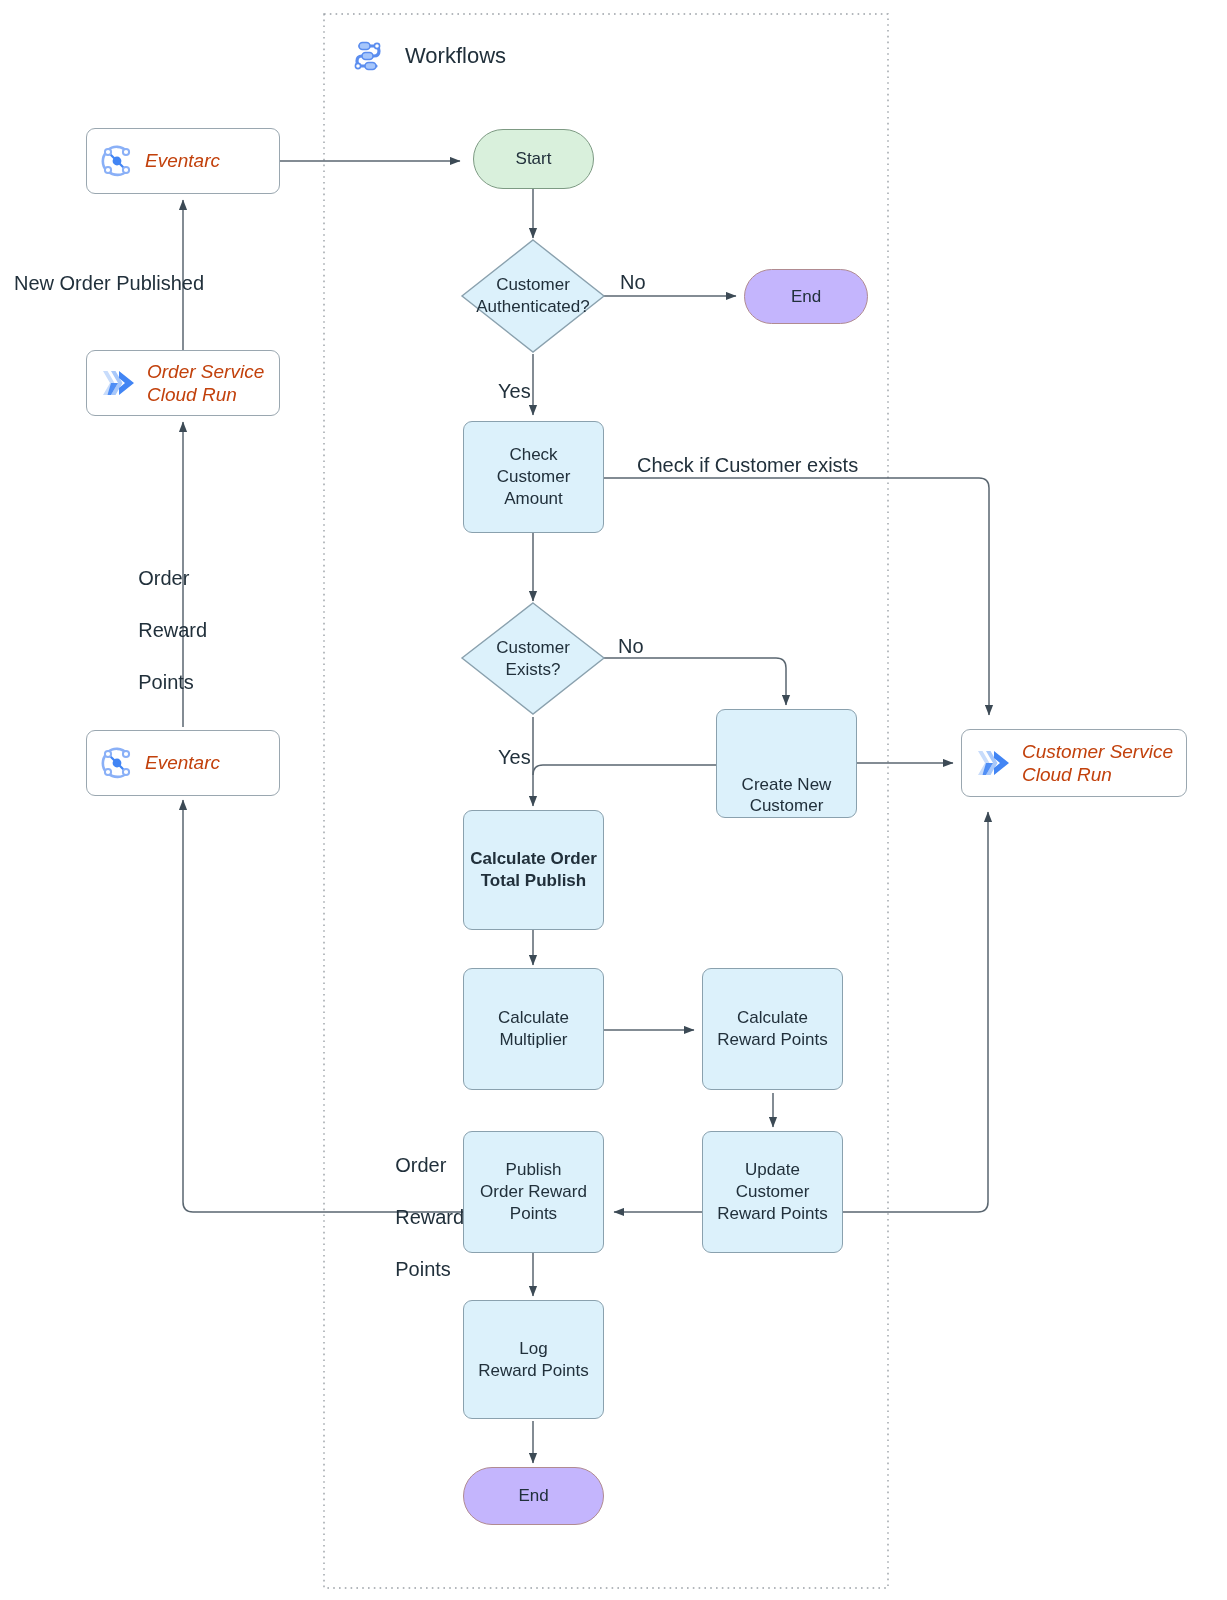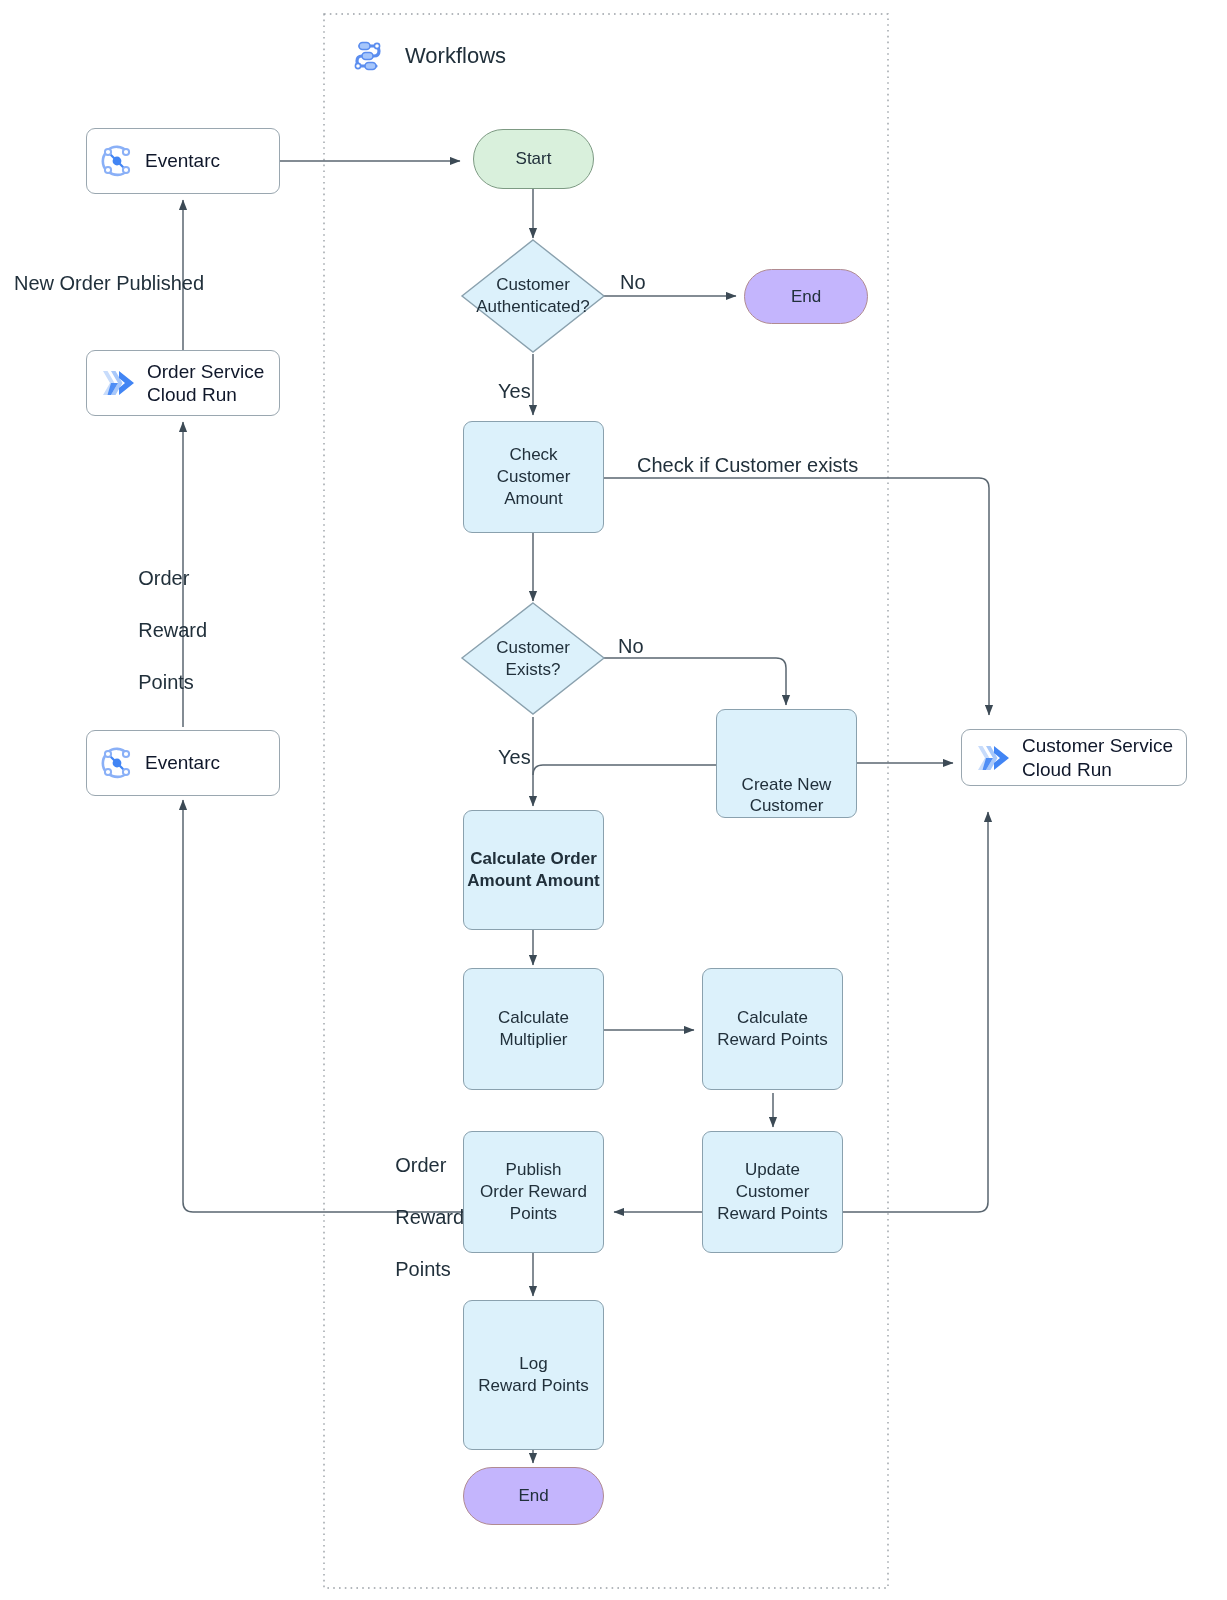--- a/index.html
+++ b/index.html
@@ -5,21 +5,21 @@
   html,body{margin:0;padding:0;background:#ffffff;}
   body{font-family:"Liberation Sans", sans-serif;color:#1f2a33;}
   #stage{position:relative;width:1227px;height:1600px;overflow:hidden;background:#fff;}
   svg.layer{position:absolute;left:0;top:0;width:1227px;height:1600px;}
   .node{position:absolute;box-sizing:border-box;display:flex;align-items:center;justify-content:center;
         text-align:center;line-height:1.28;font-size:17px;color:#21303b;}
   .proc{background:#dcf1fb;border:1.4px solid #8aa1ae;border-radius:9px;}
   .term-start{background:#d9f0dc;border:1.4px solid #7d9a83;border-radius:999px;}
   .term-end{background:#c4b5fd;border:1.4px solid #b08b91;border-radius:999px;text-align:right;}
   .svcbox{background:#ffffff;border:1.4px solid #9aa7b0;border-radius:9px;justify-content:flex-start;padding-left:10px;}
-  .svclabel{margin-left:8px;font-size:19px;color:#0f172a;text-align:left;line-height:1.22;}
+  .svclabel{margin-left:8px;font-size:19px;color:#c2410c;text-align:left;line-height:1.22;font-style:italic;}
   .diamond-wrap{position:absolute;}
   .diamond-wrap .dtext{position:absolute;left:0;top:0;width:100%;height:100%;display:flex;
         align-items:center;justify-content:center;text-align:center;font-size:17px;line-height:1.28;color:#21303b;}
   .edgelabel{position:absolute;font-size:20px;color:#21303b;line-height:1.3;white-space:pre;}
   .grouptitle{position:absolute;font-size:22px;color:#21303b;}
   .icon{flex:0 0 auto;display:block;}
 </style>
 </head>
 <body>
 
@@ -142,21 +142,21 @@
       <g fill="#ffffff" stroke="#8ab0f7" stroke-width="2">
         <circle cx="11" cy="11" r="3.1"></circle>
         <circle cx="29" cy="11" r="3.1"></circle>
         <circle cx="11" cy="29" r="3.1"></circle>
         <circle cx="29" cy="29" r="3.1"></circle>
       </g>
     </svg>
     <span class="svclabel">Eventarc</span>
   </div>
 
-  <div class="node svcbox" style="left:961px;top:729px;width:226px;height:57px;">
+  <div class="node svcbox" style="left:961px;top:729px;width:226px;height:68px;">
     <svg class="icon" width="42" height="42" viewBox="0 0 42 42">
       <path d="M6,9 L13,21 L6,33 L10.5,33 L17.5,21 L10.5,9 z" fill="#c8dcfb"></path>
       <path d="M14,9 L21,21 L14,33 L18.5,33 L25.5,21 L18.5,9 z" fill="#a8c8fa"></path>
       <path d="M22,9 L37,21 L22,33 L22,26 L28,21 L22,16 z" fill="#4285f4"></path>
       <path d="M14,21 L21,21 L14,33 L10.5,33 z" fill="#4285f4" opacity="0.92"></path>
     </svg>
     <span class="svclabel">
       <span>Customer Service</span><br>
       <span>Cloud Run</span>
     </span>
@@ -199,21 +199,21 @@
   <div class="node proc" style="left:716px;top:709px;width:141px;height:109px;align-items:flex-end;">
     <div>
       <span>Create New</span><br>
       <span>Customer</span>
     </div>
   </div>
 
   <div class="node proc" style="left:463px;top:810px;width:141px;height:120px;font-weight:bold;">
     <div>
       <span>Calculate Order</span><br>
-      <span>Amount Amount</span>
+      <span>Total Publish</span>
     </div>
   </div>
 
   <div class="node proc" style="left:463px;top:968px;width:141px;height:122px;">
     <div>
       <span>Calculate</span><br>
       <span>Multiplier</span>
     </div>
   </div>
 
@@ -233,21 +233,21 @@
   </div>
 
   <div class="node proc" style="left:463px;top:1131px;width:141px;height:122px;">
     <div>
       <span>Publish</span><br>
       <span>Order Reward</span><br>
       <span>Points</span>
     </div>
   </div>
 
-  <div class="node proc" style="left:463px;top:1300px;width:141px;height:150px;">
+  <div class="node proc" style="left:463px;top:1300px;width:141px;height:119px;">
     <div>
       <span>Log</span><br>
       <span>Reward Points</span>
     </div>
   </div>
 
   <div class="node term-end" style="left:463px;top:1467px;width:141px;height:58px;">
     <span>End</span>
   </div>
 

